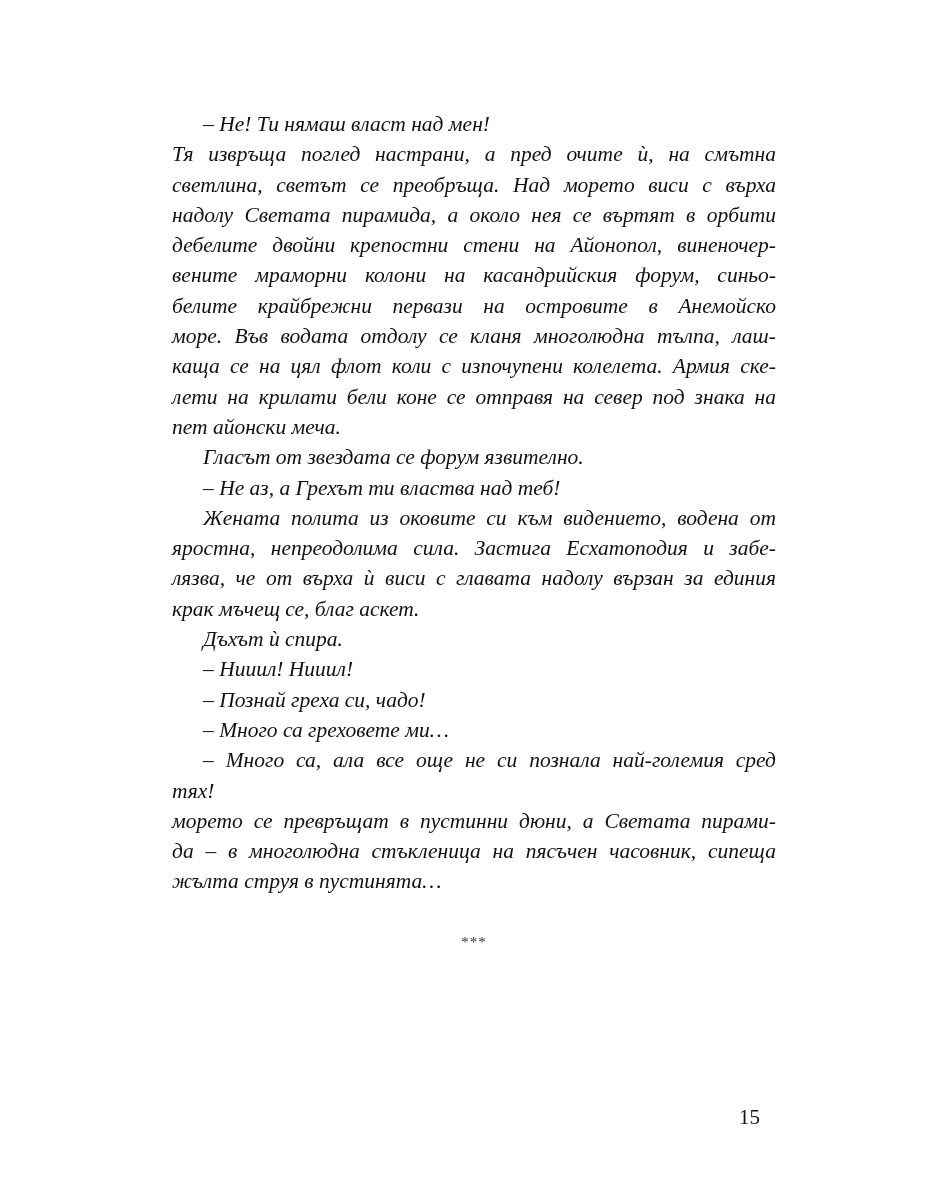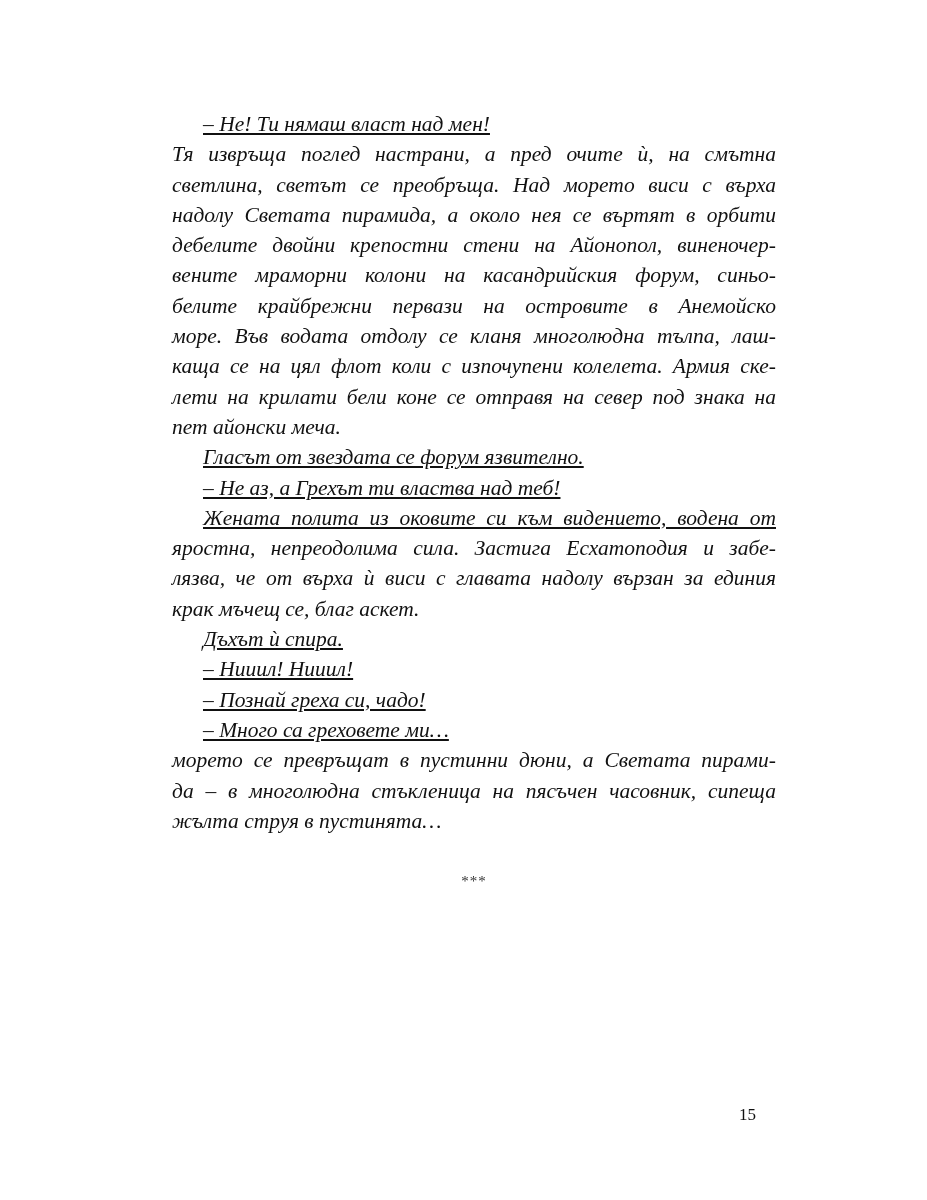--- a/index.html
+++ b/index.html
@@ -10,38 +10,38 @@
     top: 109px;
     width: 604px;
     font-family: "Liberation Serif", "DejaVu Serif", serif;
     font-size: 21.5px;
     line-height: 30.3px;
     color: #111111;
   }
   .it { font-style: italic; }
   .ln { display: block; text-align: justify; text-align-last: justify; white-space: nowrap; }
   .ln.last { text-align-last: left; }
-  .ln.ind { padding-left: 31px; text-decoration: underline; }
+  .ln.ind { padding-left: 31px; }
   .sep {
     text-align: center;
     margin-top: 30px;
     margin-bottom: 4px;
     font-size: 15px;
     letter-spacing: 1px;
     color: #333;
     height: 30px;
     line-height: 30px;
   }
   .roman { font-style: normal; }
   .pagenum {
     position: absolute;
     left: 739px;
     top: 1105px;
     font-family: "Liberation Serif", "DejaVu Serif", serif;
-    font-size: 17px;
+    font-size: 21px;
     color: #111;
   }
 </style>
 </head>
 <body>
 
 <div class="page">
   <div class="it">
 
     <div>
@@ -85,20 +85,24 @@
     </div>
 
     <div>
       <span class="ln ind last">– Познай греха си, чадо!</span>
     </div>
 
     <div>
       <span class="ln ind last">– Много са греховете ми…</span>
     </div>
 
+    <div>
+      <span class="ln ind">– Много са, ала все още не си познала най-големия сред</span>
+      <span class="ln last">тях!</span>
+    </div>
 
     <div>
       <span class="ln">морето се превръщат в пустинни дюни, а Светата пирами-</span>
       <span class="ln">да – в многолюдна стъкленица на пясъчен часовник, сипеща</span>
       <span class="ln last">жълта струя в пустинята…</span>
     </div>
   </div>
 
   <div class="sep">***</div>
 

